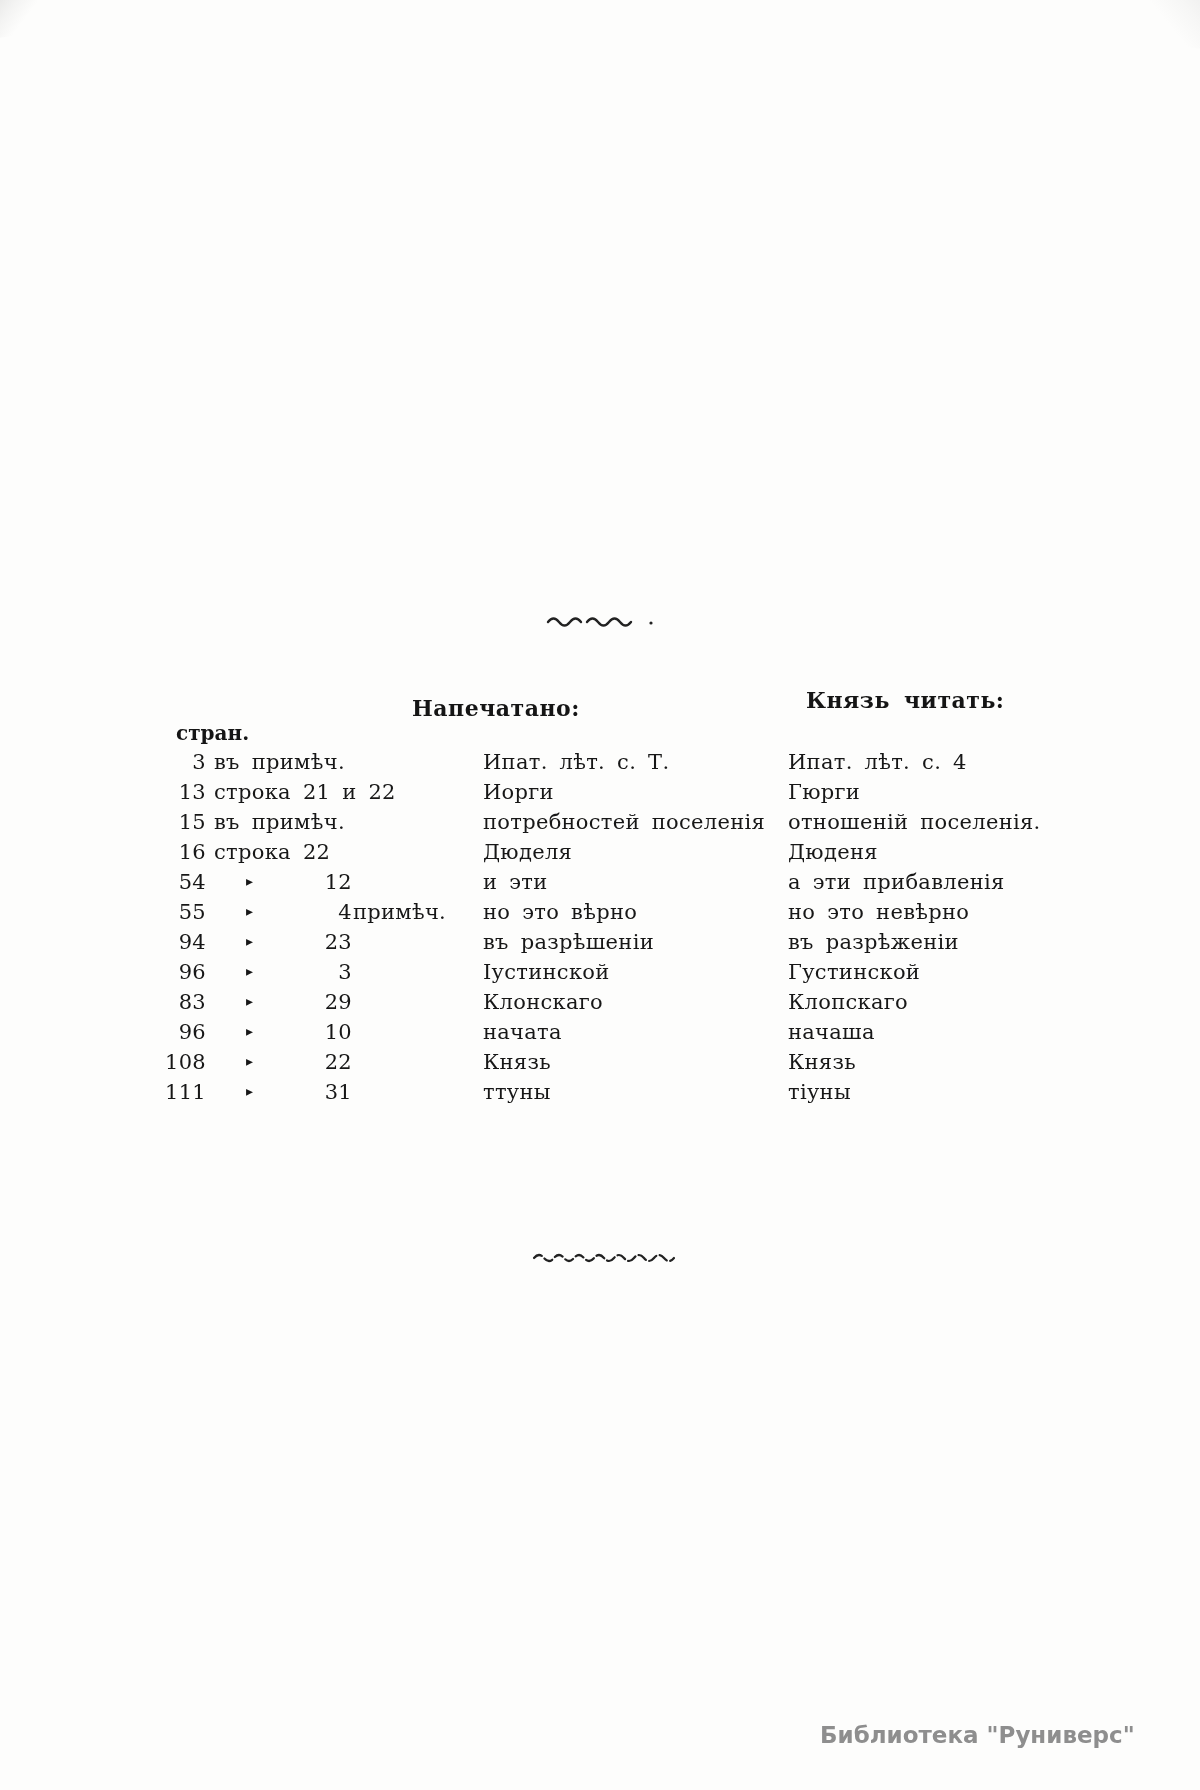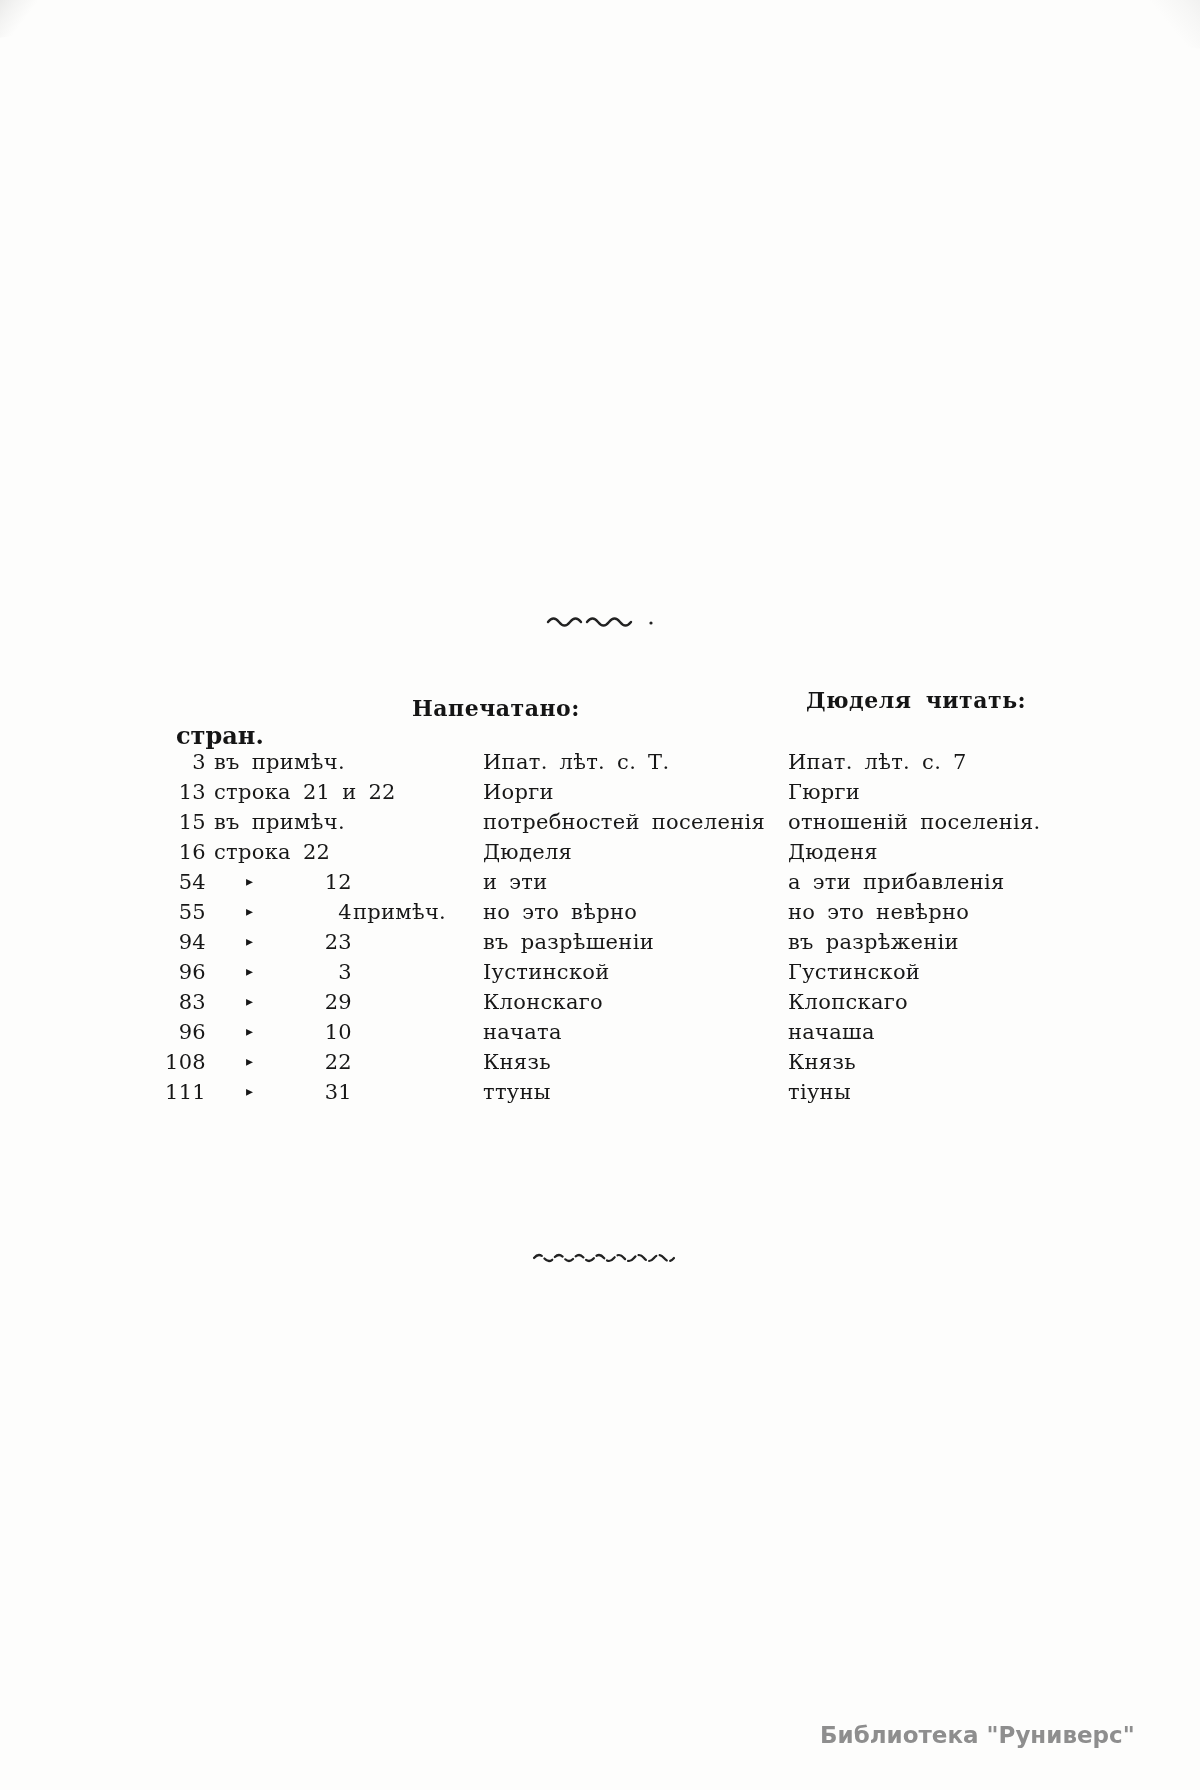--- a/index.html
+++ b/index.html
@@ -47,21 +47,21 @@
     word-spacing: 6px;
     white-space: nowrap;
     color: #151515;
   }
   .col-header.printed-h { left: 412px; margin-top: 8px; }
   .col-header.correct-h { left: 806px; }
   .page-col-label {
     position: absolute;
     left: 176px;
     top: 721px;
-    font-size: 24px;
+    font-size: 20px;
     font-weight: bold;
     color: #151515;
   }
   .row {
     position: absolute;
     left: 0;
     width: 1200px;
     height: 28px;
     font-size: 21px;
     letter-spacing: 0.3px;
@@ -98,28 +98,28 @@
 
 
   <div class="ornament top">
     <svg class="squiggle" width="112" height="16" viewBox="0 0 112 16">
       <path d="M3,9 q5.5,-7 11,0 t11,0 t11,0 M42,9 q5.5,-7 11,0 t11,0 t11,0 t11,0" fill="none" stroke="#222" stroke-width="2.4" stroke-linecap="round"></path>
       <circle cx="106" cy="10" r="1.6" fill="#222"></circle>
     </svg>
   </div>
 
   <div class="col-header printed-h">Напечатано:</div>
-  <div class="col-header correct-h">Дюделя читать:</div>
+  <div class="col-header correct-h">Князь читать:</div>
   <div class="page-col-label">стран.</div>
 
   <div class="row" style="top:750px">
     <span class="c-page">3</span>
     <span class="c-loc">въ примѣч.</span>
     <span class="c-printed">Ипат. лѣт. с. Т.</span>
-    <span class="c-correct">Ипат. лѣт. с. 7</span>
+    <span class="c-correct">Ипат. лѣт. с. 4</span>
   </div>
   <div class="row" style="top:780px">
     <span class="c-page">13</span>
     <span class="c-loc">строка 21 и 22</span>
     <span class="c-printed">Иорги</span>
     <span class="c-correct">Гюрги</span>
   </div>
   <div class="row" style="top:810px">
     <span class="c-page">15</span>
     <span class="c-loc">въ примѣч.</span>

